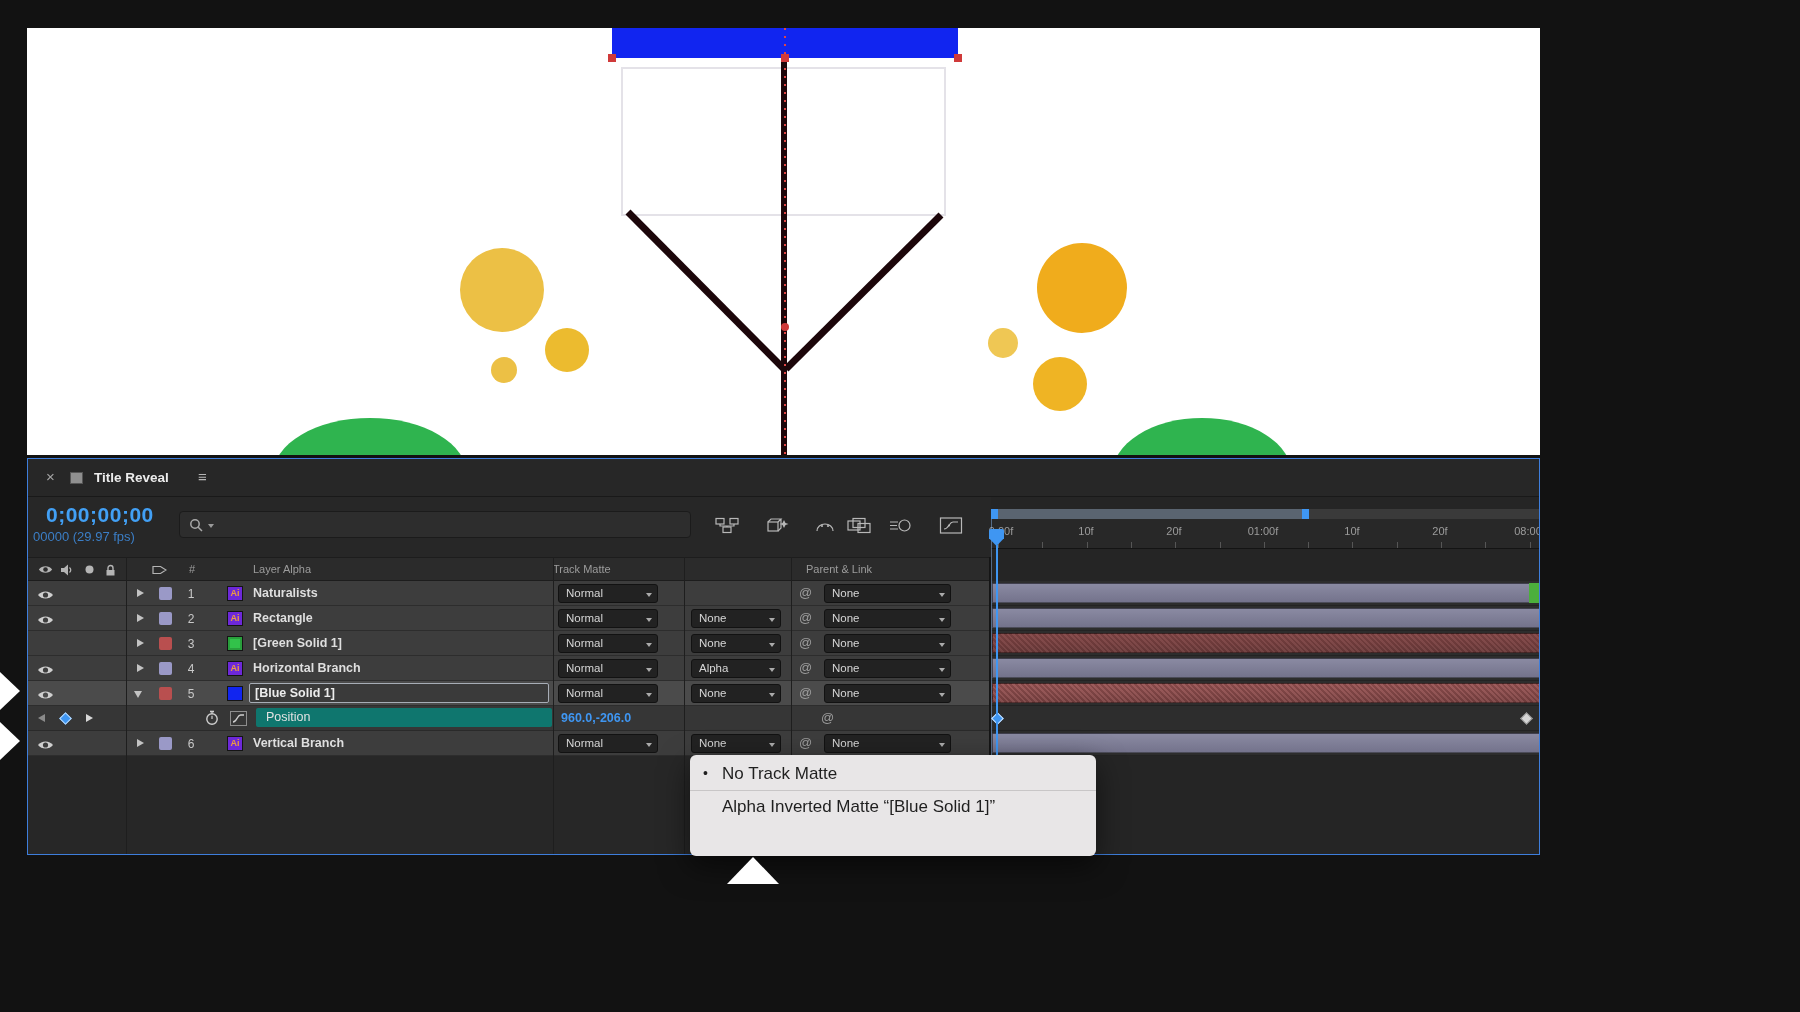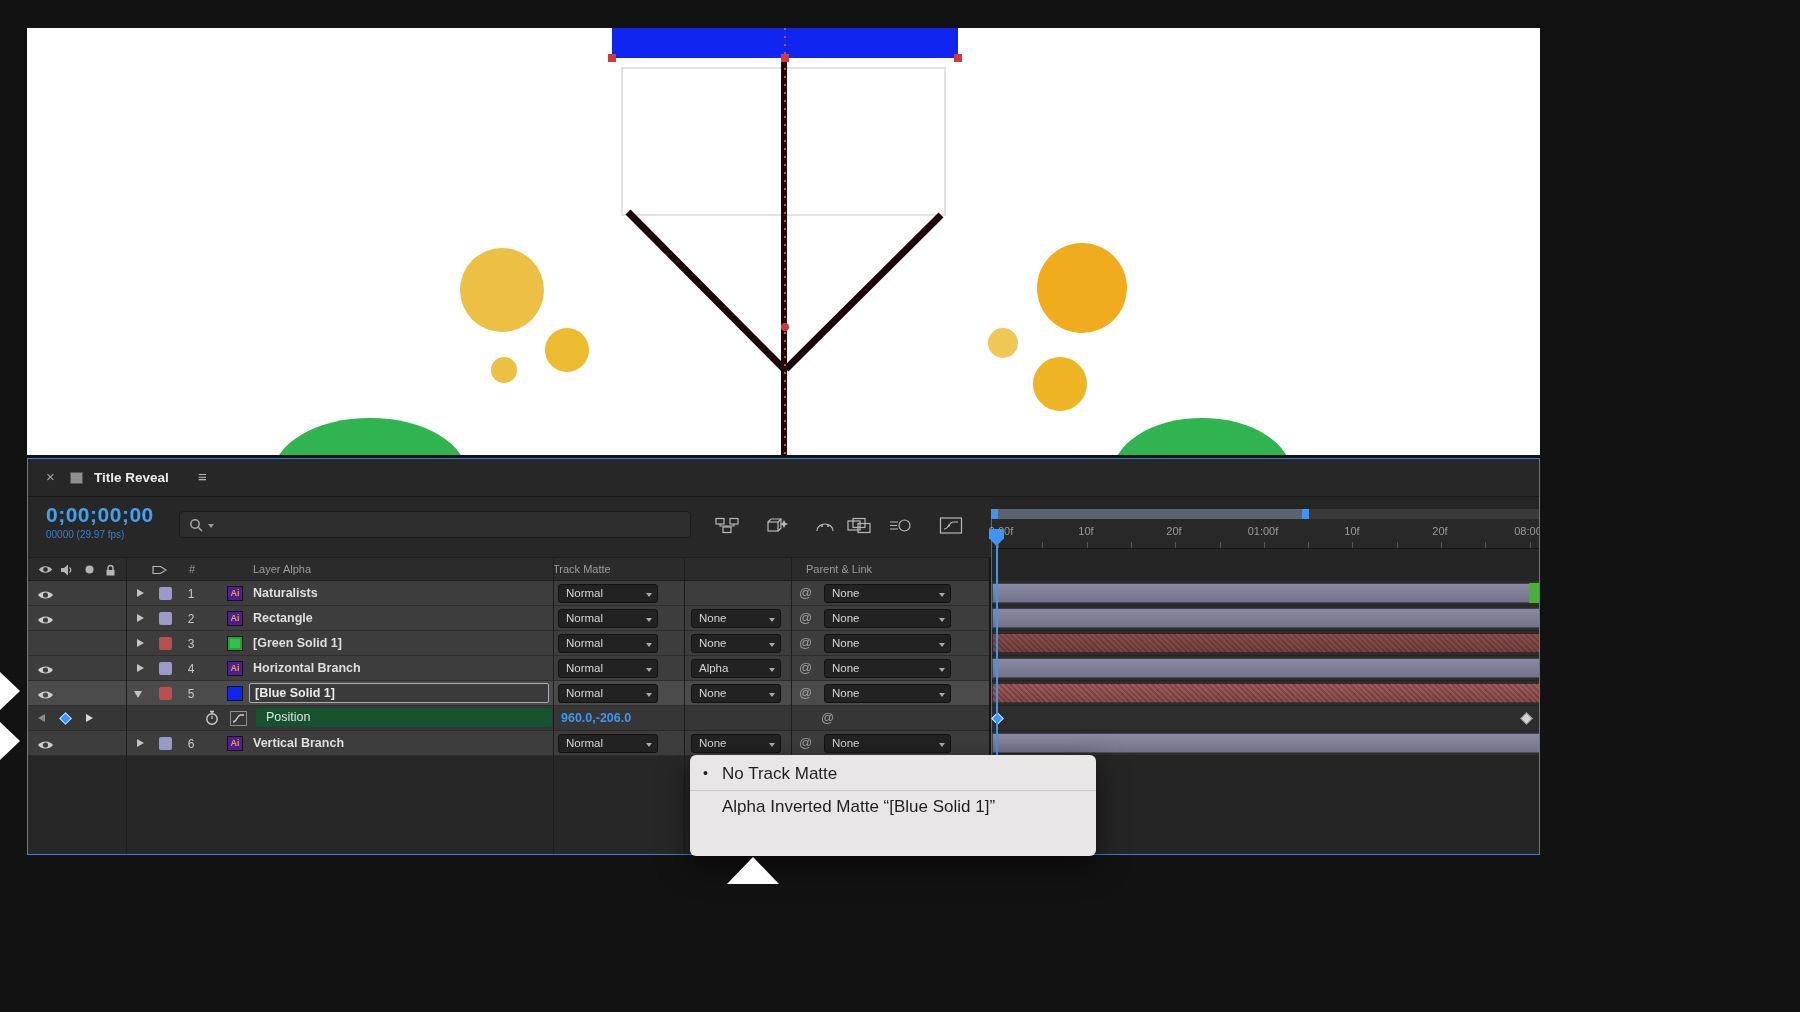--- a/index.html
+++ b/index.html
@@ -13,21 +13,21 @@
   
   .tl{position:absolute;left:27px;top:458px;width:1513px;height:397px;background:#272727;
       border:1px solid #3E7EDC;overflow:hidden}
   .tabbar{position:absolute;left:0;top:0;width:100%;height:38px;border-bottom:1px solid #191919}
   .tab-close{position:absolute;left:18px;top:9px;color:#A5A5A5;font-size:15px}
   .tab-thumb{position:absolute;left:42px;top:13px;width:13px;height:12px;background:#8F8F8F;border:1px solid #555}
   .tab-title{position:absolute;left:66px;top:11px;color:#ECECEC;font-size:13.5px;font-weight:700}
   .tab-menu{position:absolute;left:170px;top:9px;color:#B5B5B5;font-size:15px}
 
   .tc-main{position:absolute;left:18px;top:44px;font-size:21px;font-weight:700;color:#42A0F5;letter-spacing:.5px}
-  .tc-sub{position:absolute;left:18px;top:70px;font-size:10px;color:#3B7EC6}
+  .tc-sub{position:absolute;left:5px;top:70px;font-size:13px;color:#3B7EC6}
 
   .search{position:absolute;left:151px;top:52px;width:512px;height:27px;background:#2D2D2D;
           border:1px solid #1B1B1B;border-radius:4px}
   .search svg{position:absolute;left:9px;top:6px}
   .sdrop{position:absolute;left:28px;top:12px;width:0;height:0;
          border-left:3px solid transparent;border-right:3px solid transparent;border-top:4px solid #9a9a9a}
 
   .tbi{position:absolute;top:56px;width:26px;height:20px;display:flex;align-items:center;justify-content:center}
   .tbi svg rect,.tbi svg path,.tbi svg circle,.tbi svg line{stroke:#B8B8B8;fill:none;stroke-width:1.2}
   .tbi svg .dotf{fill:#B8B8B8;stroke:none}
@@ -46,21 +46,21 @@
         box-shadow:inset 0 -1px 0 #2A2A2A;z-index:2}
   .c-eye{position:absolute;left:9px;top:6px}
   .tri-r{position:absolute;left:109px;top:8px;width:0;height:0;
          border-left:7px solid #C3C3C3;border-top:4.5px solid transparent;border-bottom:4.5px solid transparent}
   .tri-d{position:absolute;left:106px;top:10px;width:0;height:0;
          border-top:7px solid #C3C3C3;border-left:4.5px solid transparent;border-right:4.5px solid transparent}
   .swatch{position:absolute;left:131px;top:6px;width:13px;height:13px;border-radius:2px}
   .sw-lav{background:#9A99C7}.sw-red{background:#B94F4F}
   .lnum{position:absolute;left:153px;top:6px;width:20px;color:#C9C9C9;font-size:12px;text-align:center}
   .thumb{position:absolute;left:199px;top:5px;width:16px;height:15px;border:1px solid #141414}
-  .th-ai{background:#4c1d95;color:#EE9E3D;font-size:9px;font-weight:700;text-align:center;line-height:13px}
+  .th-ai{background:#6d28d9;color:#EE9E3D;font-size:9px;font-weight:700;text-align:center;line-height:13px}
   .th-green{background:#32C24A;box-shadow:inset 0 0 0 2px rgba(0,0,0,.18)}
   .th-blue{background:#1125F0}
   .lname{position:absolute;left:225px;top:5px;color:#DFDFDF;font-size:12.5px;font-weight:600;white-space:nowrap}
   .namefield{position:absolute;left:221px;top:2px;width:300px;height:20px;border:1px solid #A7ADB6;
              background:#3A3A3A;border-radius:2px;color:#ECECEC;font-size:12.5px;font-weight:600;
              line-height:18px;padding-left:5px;white-space:nowrap}
 
   .dd{position:absolute;top:3px;height:19px;background:#222;border:1px solid #121212;border-radius:3px;
       font-size:11.5px;color:#D6D6D6;line-height:17px;padding-left:7px;z-index:4}
   .dd i{font-style:normal}
@@ -73,21 +73,21 @@
   .pick-p{left:793px}
 
   .knav-l{position:absolute;left:10px;top:8px;width:0;height:0;
           border-right:7px solid #8A8A8A;border-top:4.5px solid transparent;border-bottom:4.5px solid transparent}
   .knav-d{position:absolute;left:33px;top:7.5px;width:9px;height:9px;background:#3F96F2;
           border:1px solid #BFDFFF;transform:rotate(45deg)}
   .knav-r{position:absolute;left:58px;top:8px;width:0;height:0;
           border-left:7px solid #D8D8D8;border-top:4.5px solid transparent;border-bottom:4.5px solid transparent}
   .swi{position:absolute;left:176px;top:4px}
   .gri{position:absolute;left:202px;top:5px}
-  .pbox{position:absolute;left:228px;top:2px;width:296px;height:19px;background:#14532d;border-radius:2px;
+  .pbox{position:absolute;left:228px;top:2px;width:296px;height:19px;background:#0f766e;border-radius:2px;
         color:#E2E2E2;font-size:12.5px;line-height:18px;padding-left:10px}
   .pval{position:absolute;left:533px;top:5px;color:#3F96F2;font-size:12.5px;font-weight:600}
 
   
   .track-bg{position:absolute;left:963px;top:38px;right:0;bottom:0;background:#252525;z-index:0}
   .wa-strip{position:absolute;left:963px;top:50px;width:550px;height:10px;background:#3A3A3A;z-index:1}
   .wa-bar{position:absolute;left:963px;top:50px;width:318px;height:10px;background:#5A6470;z-index:1}
   .wa-h{position:absolute;top:50px;width:7px;height:10px;background:#3F96F2;z-index:2}
   .ruler{position:absolute;left:963px;top:60px;width:550px;height:30px;background:#282828;
          border-bottom:1px solid #141414;z-index:1}

